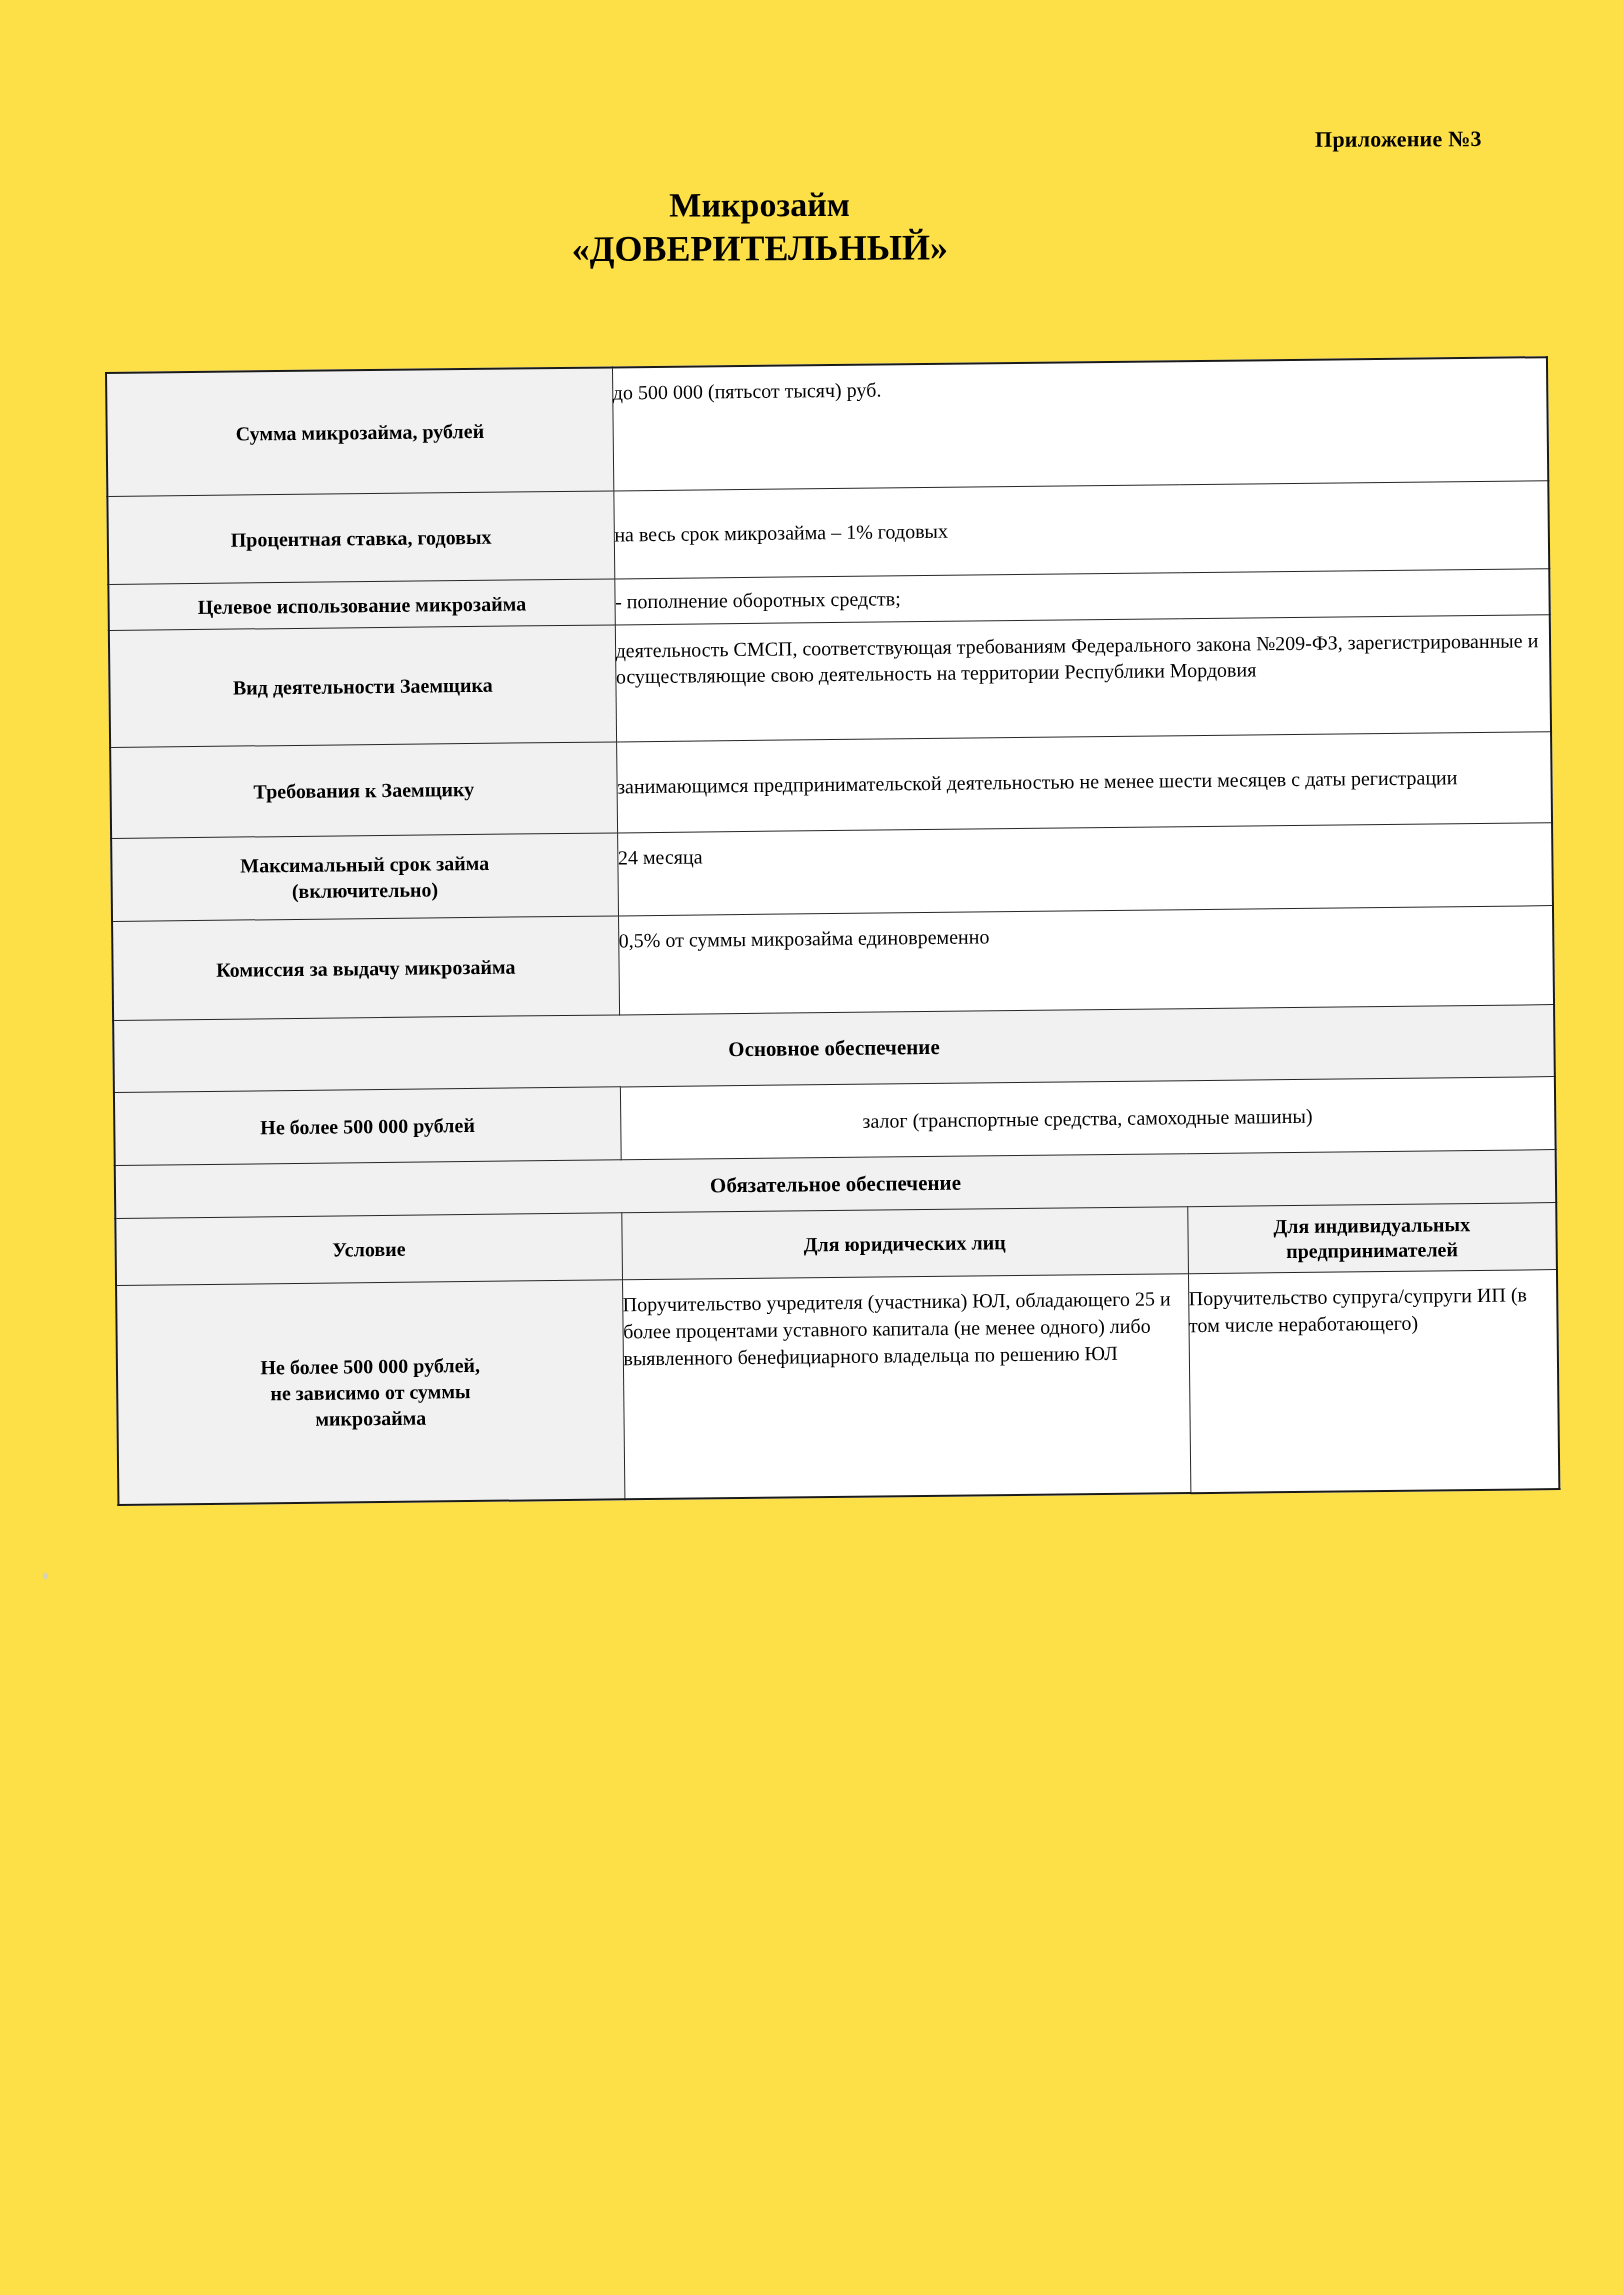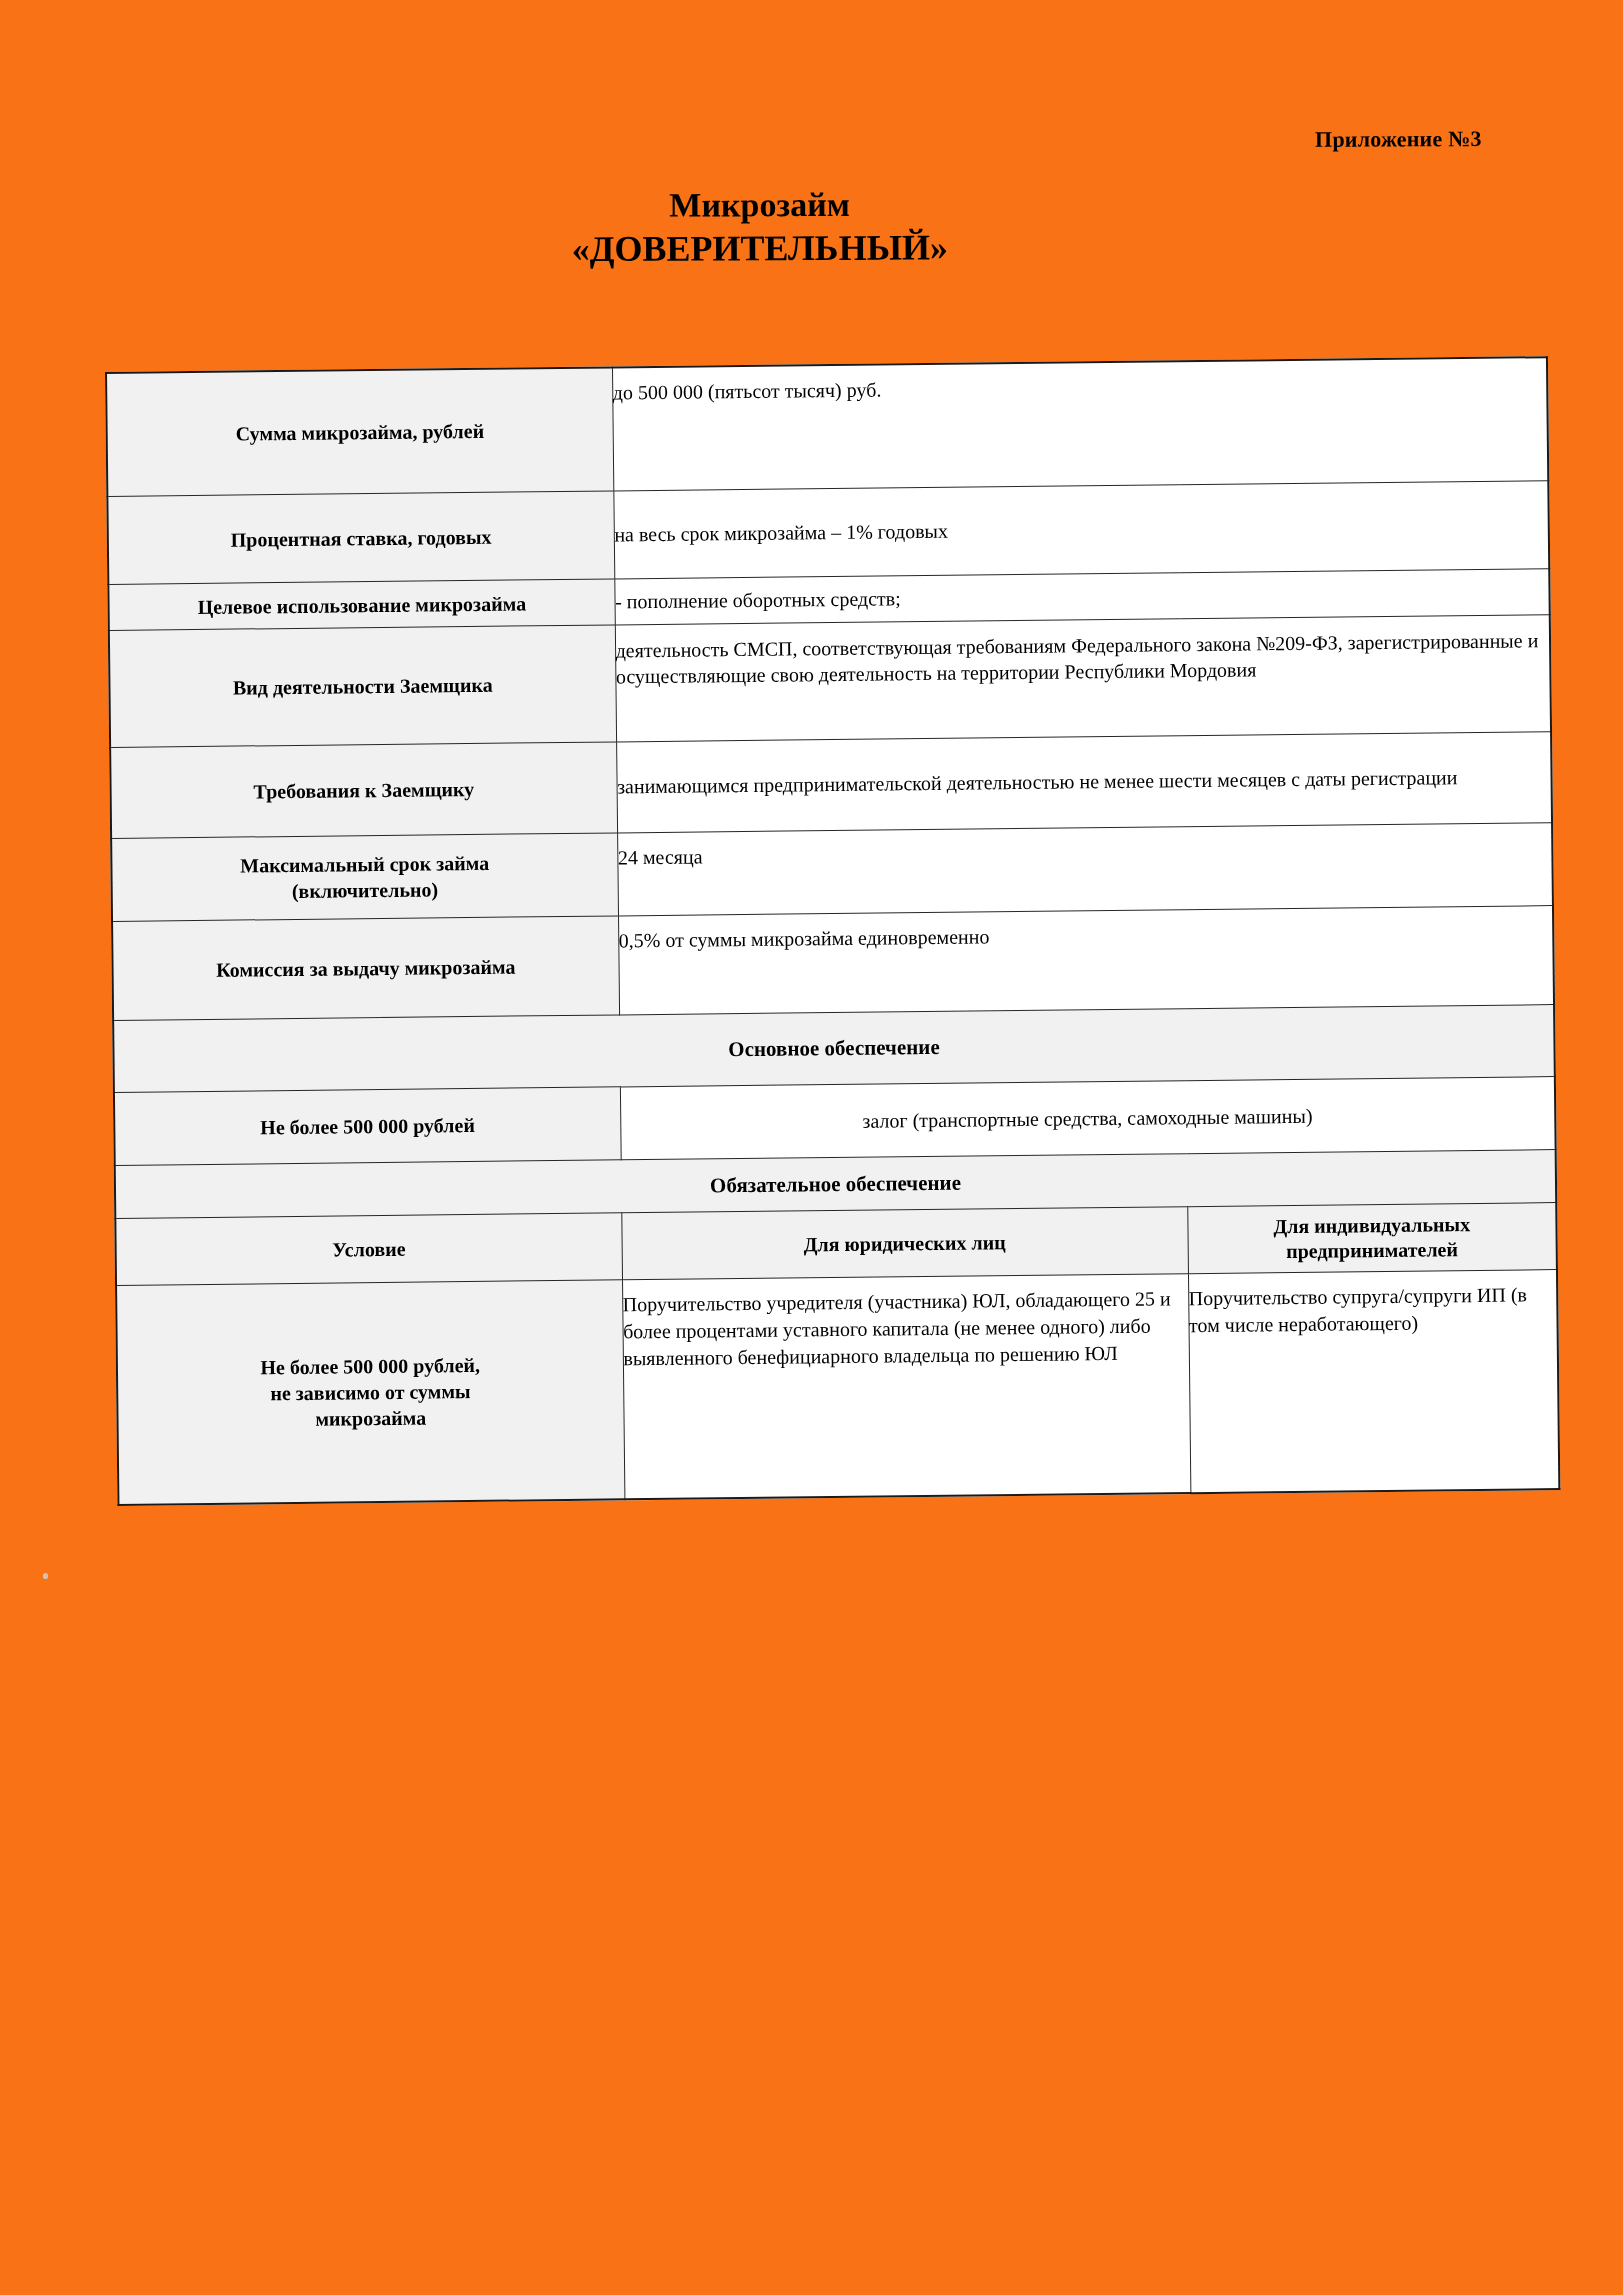--- a/index.html
+++ b/index.html
@@ -15,21 +15,21 @@
     color: #000000;
     position: relative;
     overflow: hidden;
     -webkit-font-smoothing: antialiased;
   }
 
   
   .page {
     position: absolute;
     inset: 0;
-    background: #f97316;
+    background: #fde047;
   }
 
   
   .appendix {
     position: absolute;
     top: 126px;
     right: 141px;
     font-size: 22px;
     font-weight: bold;
     letter-spacing: 0.2px;

